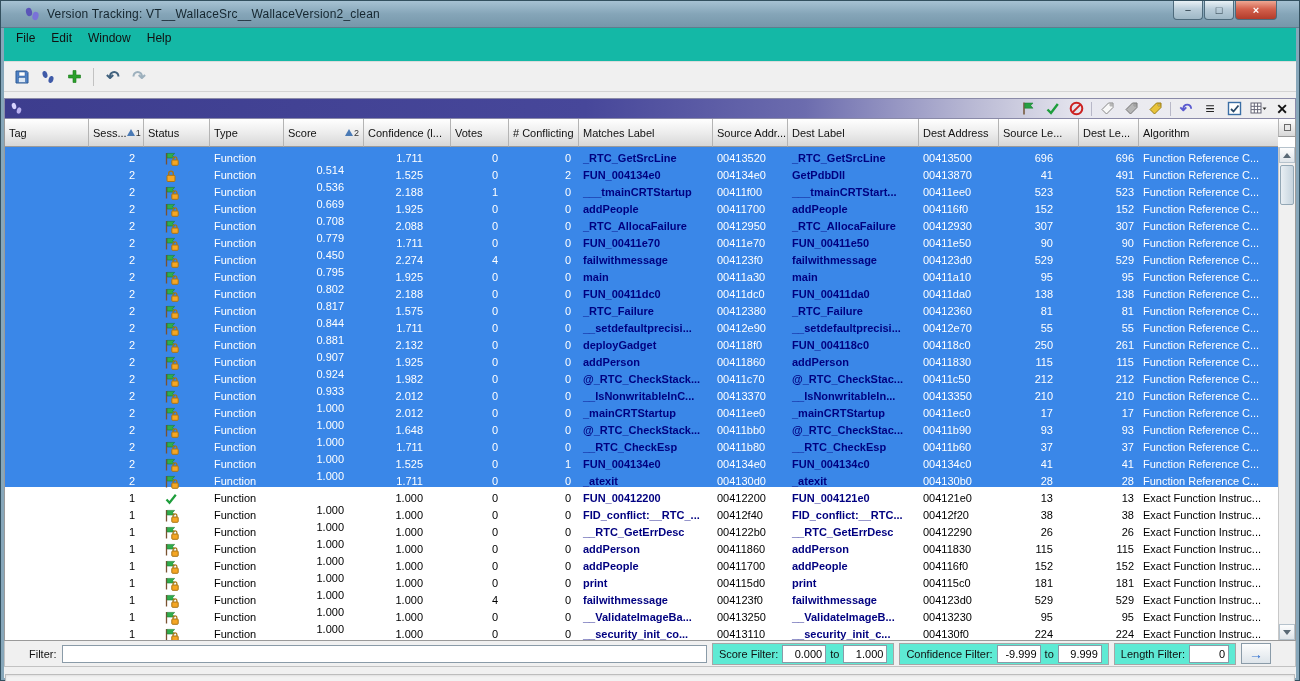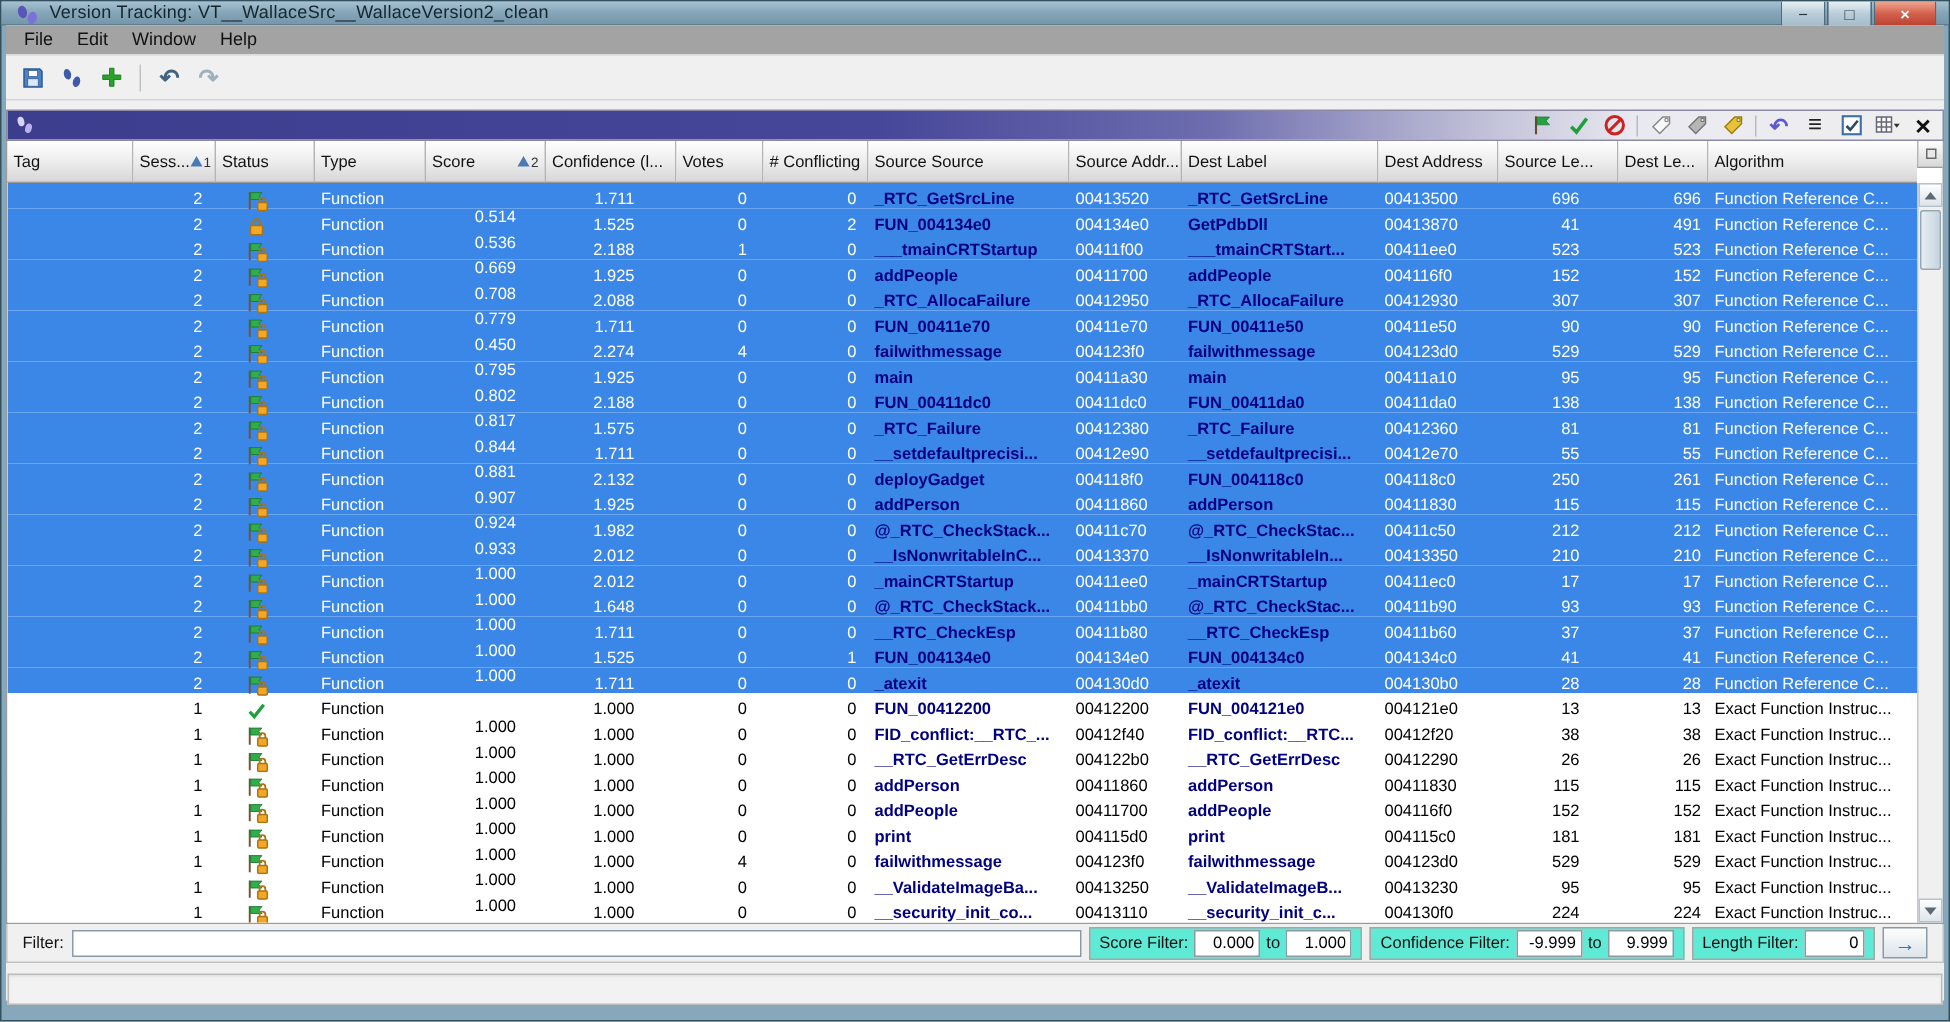--- a/index.html
+++ b/index.html
@@ -1,33 +1,33 @@
 <!DOCTYPE html>
 <html><head>
 <meta charset="utf-8">
 <style>
   * { margin:0; padding:0; box-sizing:border-box; }
   body { width:1300px; height:681px; font-family:"Liberation Sans", sans-serif; background:#555; overflow:hidden; }
 
   .window { width:1300px; height:681px; background:#87a7ba; padding:0 3px 3px; border:1px solid #33505f; }
 
   
-  .titlebar { height:16px; margin:0 -3px; padding:0 8px; display:flex; align-items:flex-start;
+  .titlebar { height:27px; margin:0 -3px; padding:0 22px; display:flex; align-items:center;
               background:linear-gradient(#a6c2d3, #85a5b8 50%, #7697aa); border-bottom:1px solid #5f7d8e; }
   .titlebar .appicon { width:18px; height:18px; margin-right:6px; }
   .titlebar .title-text { font-size:12px; color:#15262f; letter-spacing:.2px; }
   .winbtns { margin-left:auto; display:flex; align-self:flex-start; }
   .winbtn { width:30px; height:19px; border:1px solid #4e6b7c; border-top:none; border-radius:0 0 4px 4px;
             background:linear-gradient(#e9f1f6,#b9cdd9 45%,#9fb8c6); display:flex; align-items:center; justify-content:center;
             font-size:11px; color:#243742; margin-left:1px; }
   .winbtn.close { width:42px; background:linear-gradient(#efa793,#d3604c 45%,#b33c2b); color:#fff; font-weight:bold; }
 
   
   .content { background:#f0f0f0; height:650px; position:relative; }
-  .menubar { height:20px; display:flex; align-items:flex-end; padding:0 4px; background:#a3a3a3; border-bottom:1px solid #dcdcdc; }
+  .menubar { height:34px; display:flex; align-items:flex-start; padding:0 4px; background:#14b8a6; border-bottom:1px solid #dcdcdc; }
   .menu-item { font-size:12px; color:#111; padding:3px 8px; }
   .toolbar { height:30px; display:flex; align-items:center; gap:2px; padding:0 6px; background:#f0f0f0; border-bottom:1px solid #d4d4d4; }
   .tbtn { width:24px; height:24px; display:flex; align-items:center; justify-content:center; }
   .tsep { width:1px; height:18px; background:#c2c2c2; margin:0 5px; }
   .glyph-undo { font-size:16px; color:#41627e; font-weight:bold; }
   .glyph-redo { font-size:16px; color:#9db0bd; font-weight:bold; }
 
   
   .panel-gap { height:6px; }
   .panel-header { height:21px; display:flex; align-items:center; padding:0 4px;
@@ -75,21 +75,21 @@
 
   
   .vscroll { width:17px; background:#f0f0f0; border-left:1px solid #c8c8c8; display:flex; flex-direction:column; }
   .sb-btn { height:16px; background:linear-gradient(#fdfdfd,#dfe5ea); border:1px solid #b5c2cc; display:flex; align-items:center; justify-content:center; }
   .sb-arrow-up { width:0; height:0; border-left:4px solid transparent; border-right:4px solid transparent; border-bottom:5px solid #5a6a76; }
   .sb-arrow-down { width:0; height:0; border-left:4px solid transparent; border-right:4px solid transparent; border-top:5px solid #5a6a76; }
   .sb-track { flex:1; position:relative; }
   .sb-thumb { position:absolute; left:1px; right:1px; top:2px; height:40px; background:linear-gradient(to right,#e8eef3,#c6d4de); border:1px solid #93a7b5; border-radius:2px; }
 
   
-  .filterbar { height:26px; display:flex; align-items:center; gap:5px; padding:0 10px; background:#f0f0f0; border:1px solid #c2c2c2; border-top:none; }
+  .filterbar { height:26px; display:flex; align-items:center; gap:5px; padding:0 24px; background:#f0f0f0; border:1px solid #c2c2c2; border-top:none; }
   .fb-label { font-size:11px; color:#111; white-space:nowrap; }
   .fb-input { height:18px; border:1px solid #8a9ba8; background:#fff; font-size:11px; font-family:"Liberation Sans",sans-serif; padding:0 3px; }
   .fb-main { flex:1; min-width:0; }
   .fb-group { display:flex; align-items:center; gap:4px; border:1px solid #a6a6a6; padding:2px 6px; height:22px; background:#5eead4; white-space:nowrap; }
   .fb-num { width:44px; text-align:right; }
   .fb-len { width:40px; text-align:right; }
   .fb-go { width:30px; height:21px; border:1px solid #8a9ba8; background:linear-gradient(#fdfdfd,#dde4ea); display:flex; align-items:center; justify-content:center; }
   .glyph-go { color:#2f6fd0; font-weight:bold; font-size:14px; }
 
   
@@ -259,21 +259,21 @@
           <div class="hcell">
               <span>Confidence (l...</span>
             </div>
           <div class="hcell">
               <span>Votes</span>
             </div>
           <div class="hcell">
               <span># Conflicting</span>
             </div>
           <div class="hcell">
-              <span>Source Source</span>
+              <span>Matches Label</span>
             </div>
           <div class="hcell">
               <span>Source Addr...</span>
             </div>
           <div class="hcell">
               <span>Dest Label</span>
             </div>
           <div class="hcell">
               <span>Dest Address</span>
             </div>

